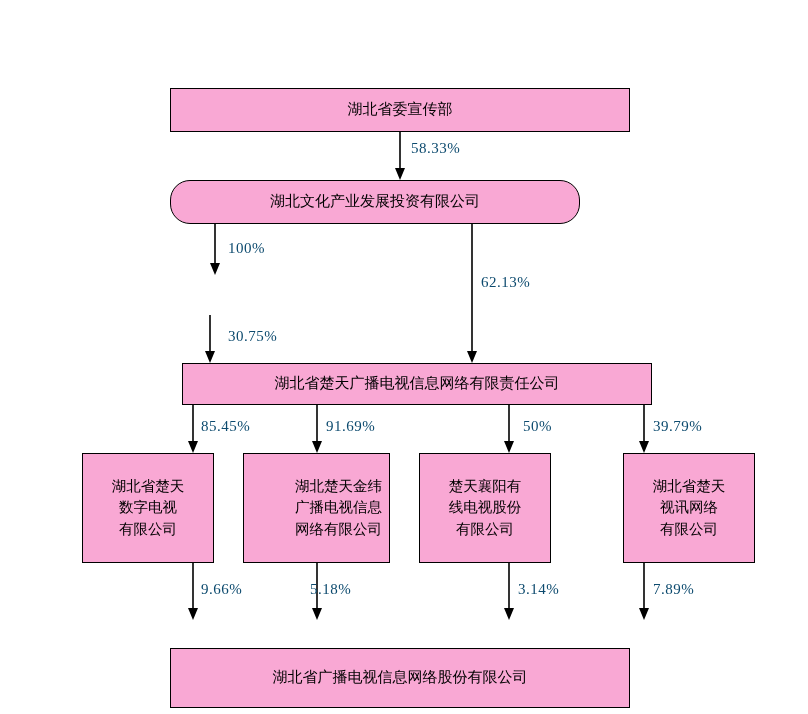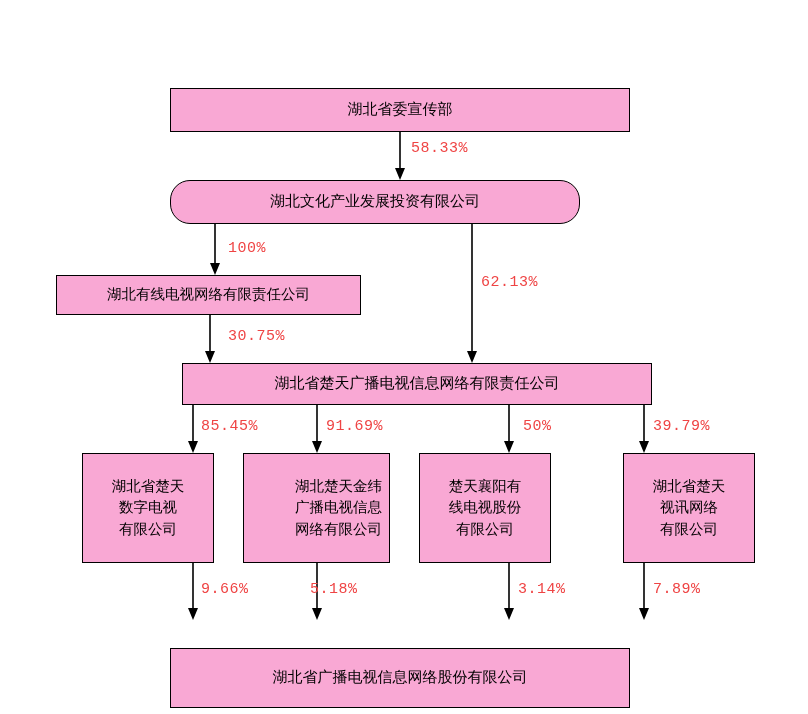--- a/index.html
+++ b/index.html
@@ -27,44 +27,43 @@
     color: #000000;
     font-size: 15px;
     line-height: 1.45;
     white-space: pre-line;
   }
   .node.small {
     font-size: 14.5px;
   }
   .label {
     position: absolute;
-    color: #ef4444;
+    color: #0c4a6e;
     font-size: 15px;
-    font-family: Liberation Mono, monospace;
+    font-family: Liberation Serif, serif;
     white-space: nowrap;
     letter-spacing: 0.5px;
   }
   .arrow {
     position: absolute;
   }
   .arrow svg {
     display: block;
     overflow: visible;
   }
 </style>
 </head>
 <body>
 
 <div id="canvas">
 
   <div class="node" style="left:170px; top:88px; width:460px; height:44px;">湖北省委宣传部</div>
 
   <div class="node" style="left:170px; top:180px; width:410px; height:44px;border-radius:20px;">湖北文化产业发展投资有限公司</div>
 
-  <div class="node small" style="left:56px; top:275px; width:305px; height:40px;">湖北有线电视网络有限责任公司</div>
 
   <div class="node" style="left:182px; top:363px; width:470px; height:42px;">湖北省楚天广播电视信息网络有限责任公司</div>
 
   <div class="node small" style="left:82px; top:453px; width:132px; height:110px;">湖北省楚天
 数字电视
 有限公司</div>
 
   <div class="node small" style="left:243px; top:453px; width:147px; height:110px;padding-left:44px;">湖北楚天金纬
 广播电视信息
 网络有限公司</div>

